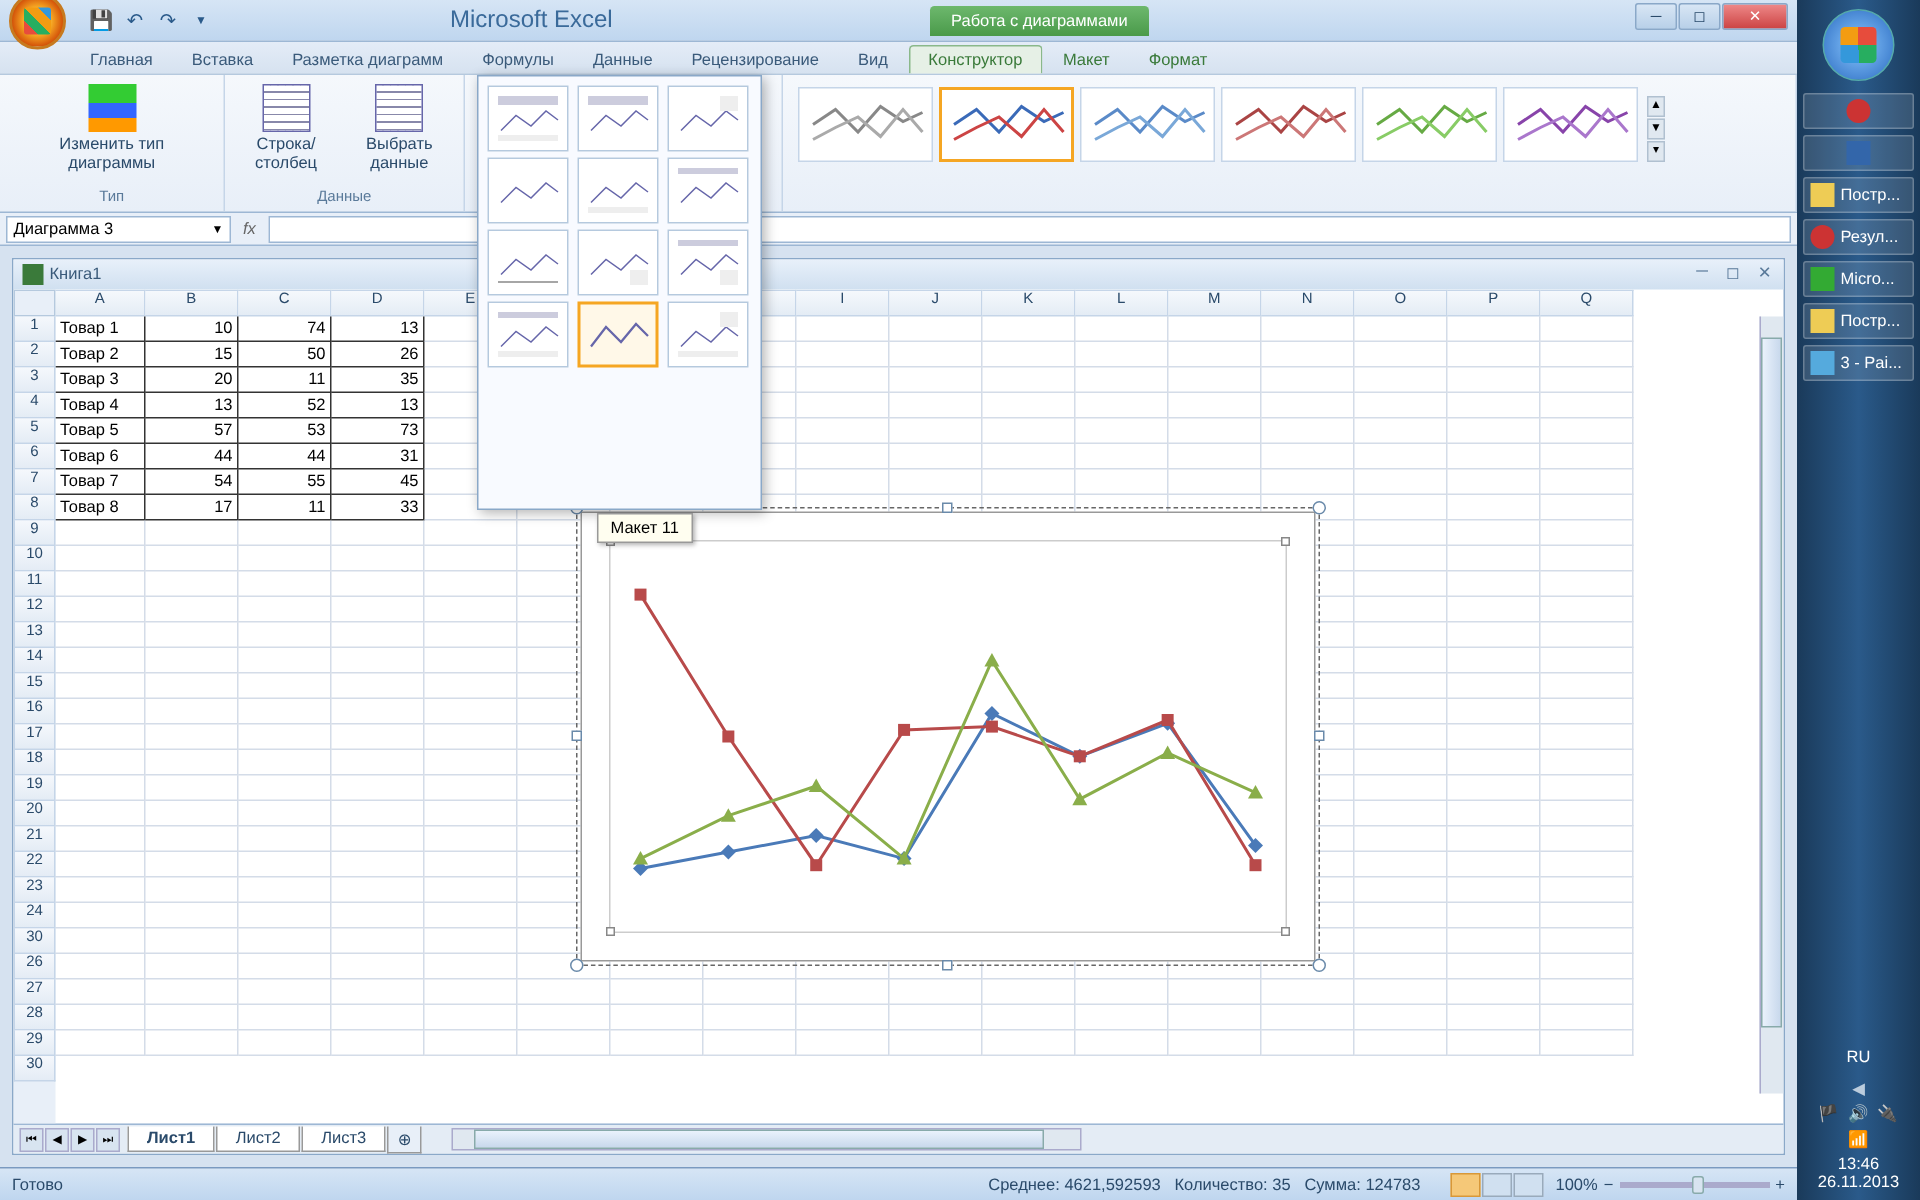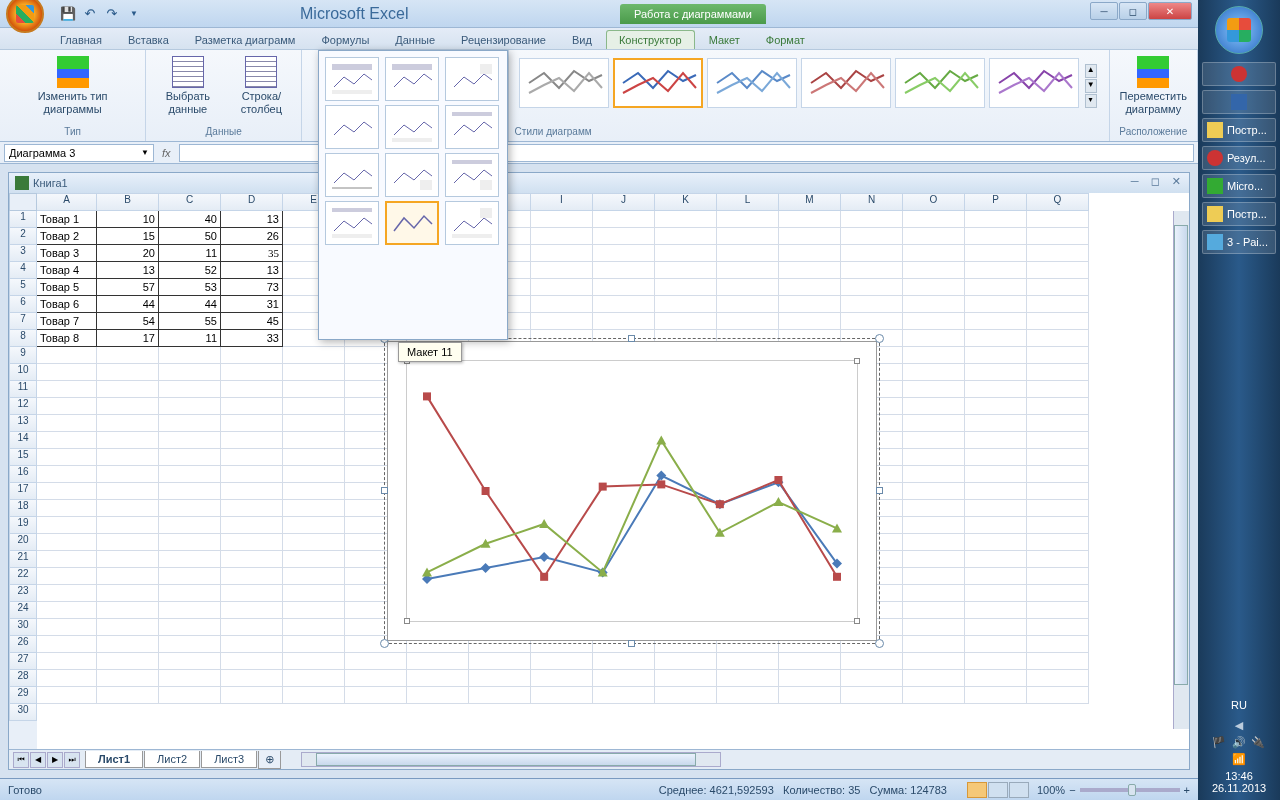--- a/index.html
+++ b/index.html
@@ -133,25 +133,25 @@
             <div class="rbig-icon icon-chart"></div>
             <span>Изменить тип диаграммы</span>
           </div>
       </div>
       <div class="rgroup-label">Тип</div>
     </div>
     <div class="rgroup" style="width:160px">
       <div style="display:flex">
         <div class="rbig">
             <div class="rbig-icon icon-grid"></div>
-            <span>Выбрать данные</span>
+            <span>Строка/столбец</span>
           </div>
         <div class="rbig">
             <div class="rbig-icon icon-grid"></div>
-            <span>Строка/столбец</span>
+            <span>Выбрать данные</span>
           </div>
       </div>
       <div class="rgroup-label">Данные</div>
     </div>
     <div class="rgroup" style="width:212px"></div>
     <div class="rgroup" style="flex:1;flex-direction:column;align-items:stretch">
       <div class="style-gallery">
         <div class="style-item">
             <svg>
               <polyline points="5,20 20,10 35,25 50,8 65,18 78,12" stroke="#888" fill="none" stroke-width="2"></polyline>
@@ -187,28 +187,20 @@
               <polyline points="5,20 20,10 35,25 50,8 65,18 78,12" stroke="#84a" fill="none" stroke-width="2"></polyline>
               <polyline points="5,30 20,22 35,15 50,28 65,10 78,25" stroke="#a7c" fill="none" stroke-width="2"></polyline>
             </svg>
           </div>
         <div class="style-scroll">
             <div>▲</div>
             <div>▼</div>
             <div>▾</div>
           </div>
       </div>
-      <div class="rgroup-label">Стили диаграмм</div>
-    </div>
-    <div class="rgroup" style="width:90px">
-      <div class="rbig">
-          <div class="rbig-icon icon-chart"></div>
-          <span>Переместить диаграмму</span>
-        </div>
-      <div class="rgroup-label">Расположение</div>
     </div>
 
     <div class="layout-gallery">
       <div class="layout-item">
           <svg>
             <rect x="2" y="2" width="40" height="6" fill="#ccd"></rect>
             <polyline points="4,25 14,15 24,22 34,12 42,18" stroke="#66a" fill="none"></polyline>
             <rect x="2" y="28" width="40" height="4" fill="#eee"></rect>
           </svg>
         </div>
@@ -356,21 +348,21 @@
               <div class="col-hdr" style="width: 62px;">M</div>
               <div class="col-hdr" style="width: 62px;">N</div>
               <div class="col-hdr" style="width: 62px;">O</div>
               <div class="col-hdr" style="width: 62px;">P</div>
               <div class="col-hdr" style="width: 62px;">Q</div>
             </div>
           <div class="rows" id="grid-rows">
               <div class="row">
                 <div class="cell dlab" style="width: 60px;">Товар 1</div>
                 <div class="cell dnum" style="width: 62px;">10</div>
-                <div class="cell dnum" style="width: 62px;">40</div>
+                <div class="cell dnum" style="width: 62px;">74</div>
                 <div class="cell dnum" style="width: 62px;">13</div>
                 <div class="cell" style="width: 62px;"></div>
                 <div class="cell" style="width: 62px;"></div>
                 <div class="cell" style="width: 62px;"></div>
                 <div class="cell" style="width: 62px;"></div>
                 <div class="cell" style="width: 62px;"></div>
                 <div class="cell" style="width: 62px;"></div>
                 <div class="cell" style="width: 62px;"></div>
                 <div class="cell" style="width: 62px;"></div>
                 <div class="cell" style="width: 62px;"></div>
@@ -395,21 +387,21 @@
                 <div class="cell" style="width: 62px;"></div>
                 <div class="cell" style="width: 62px;"></div>
                 <div class="cell" style="width: 62px;"></div>
                 <div class="cell" style="width: 62px;"></div>
                 <div class="cell" style="width: 62px;"></div>
               </div>
               <div class="row">
                 <div class="cell dlab" style="width: 60px;">Товар 3</div>
                 <div class="cell dnum" style="width: 62px;">20</div>
                 <div class="cell dnum" style="width: 62px;">11</div>
-                <div class="cell dnum" style="width: 62px; font-family: Liberation Serif, serif;">35</div>
+                <div class="cell dnum" style="width: 62px;">35</div>
                 <div class="cell" style="width: 62px;"></div>
                 <div class="cell" style="width: 62px;"></div>
                 <div class="cell" style="width: 62px;"></div>
                 <div class="cell" style="width: 62px;"></div>
                 <div class="cell" style="width: 62px;"></div>
                 <div class="cell" style="width: 62px;"></div>
                 <div class="cell" style="width: 62px;"></div>
                 <div class="cell" style="width: 62px;"></div>
                 <div class="cell" style="width: 62px;"></div>
                 <div class="cell" style="width: 62px;"></div>

